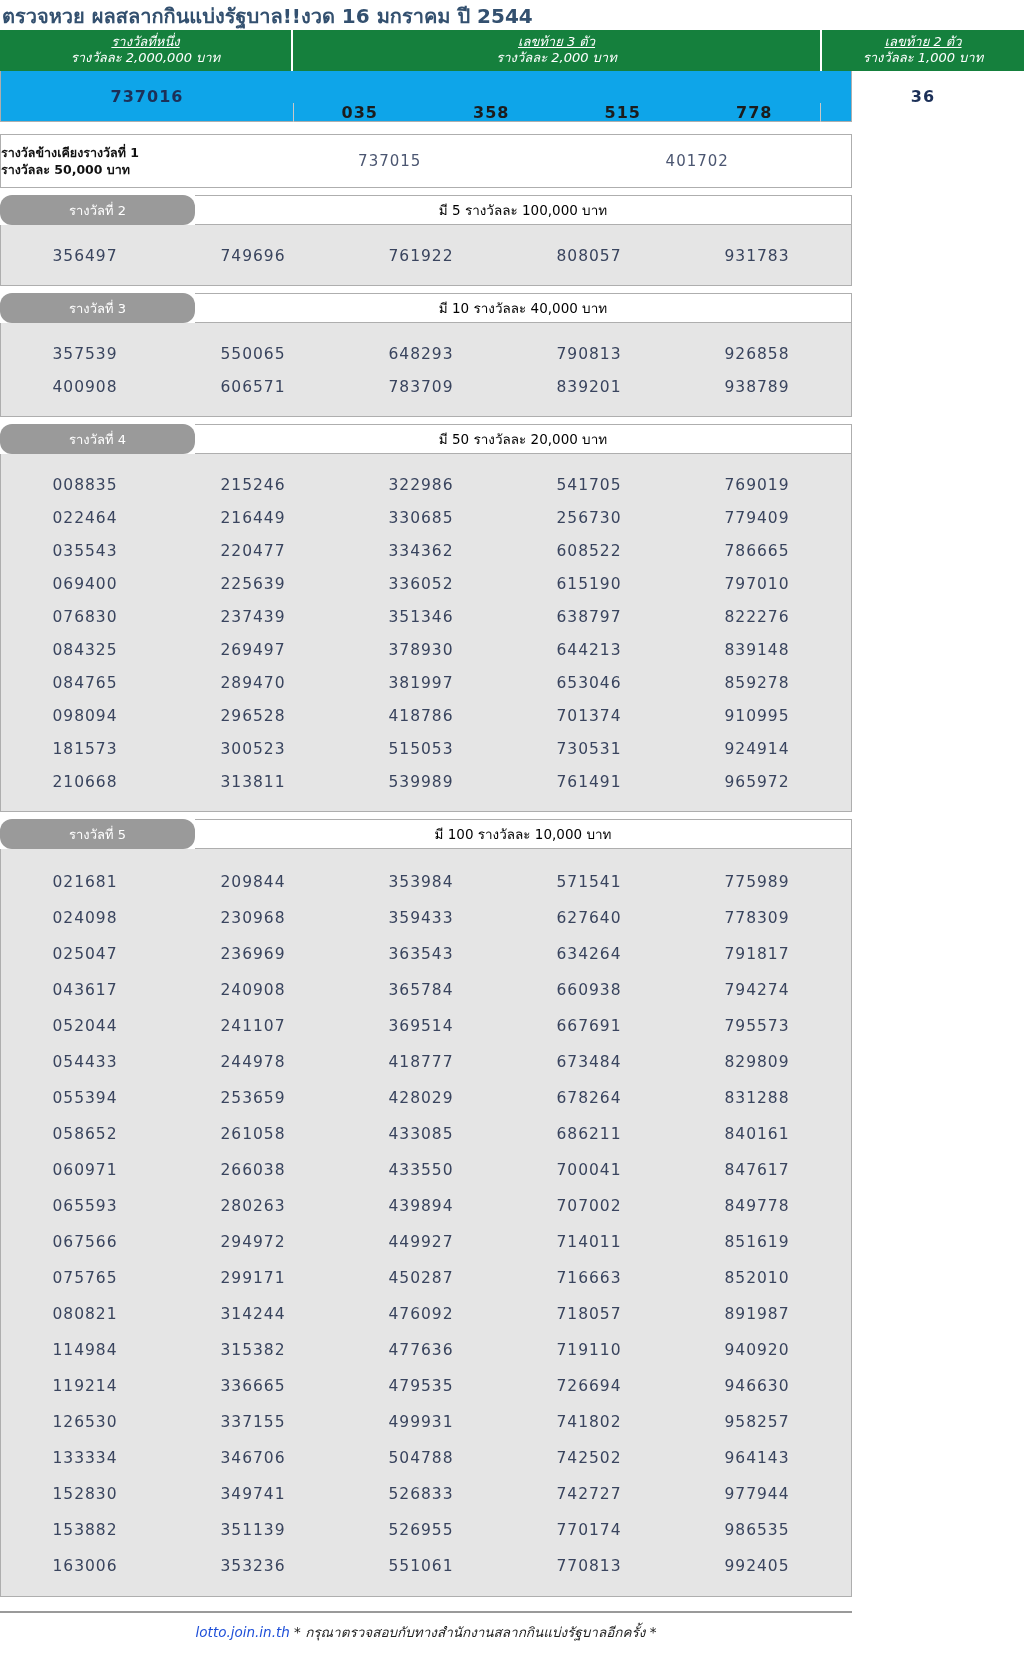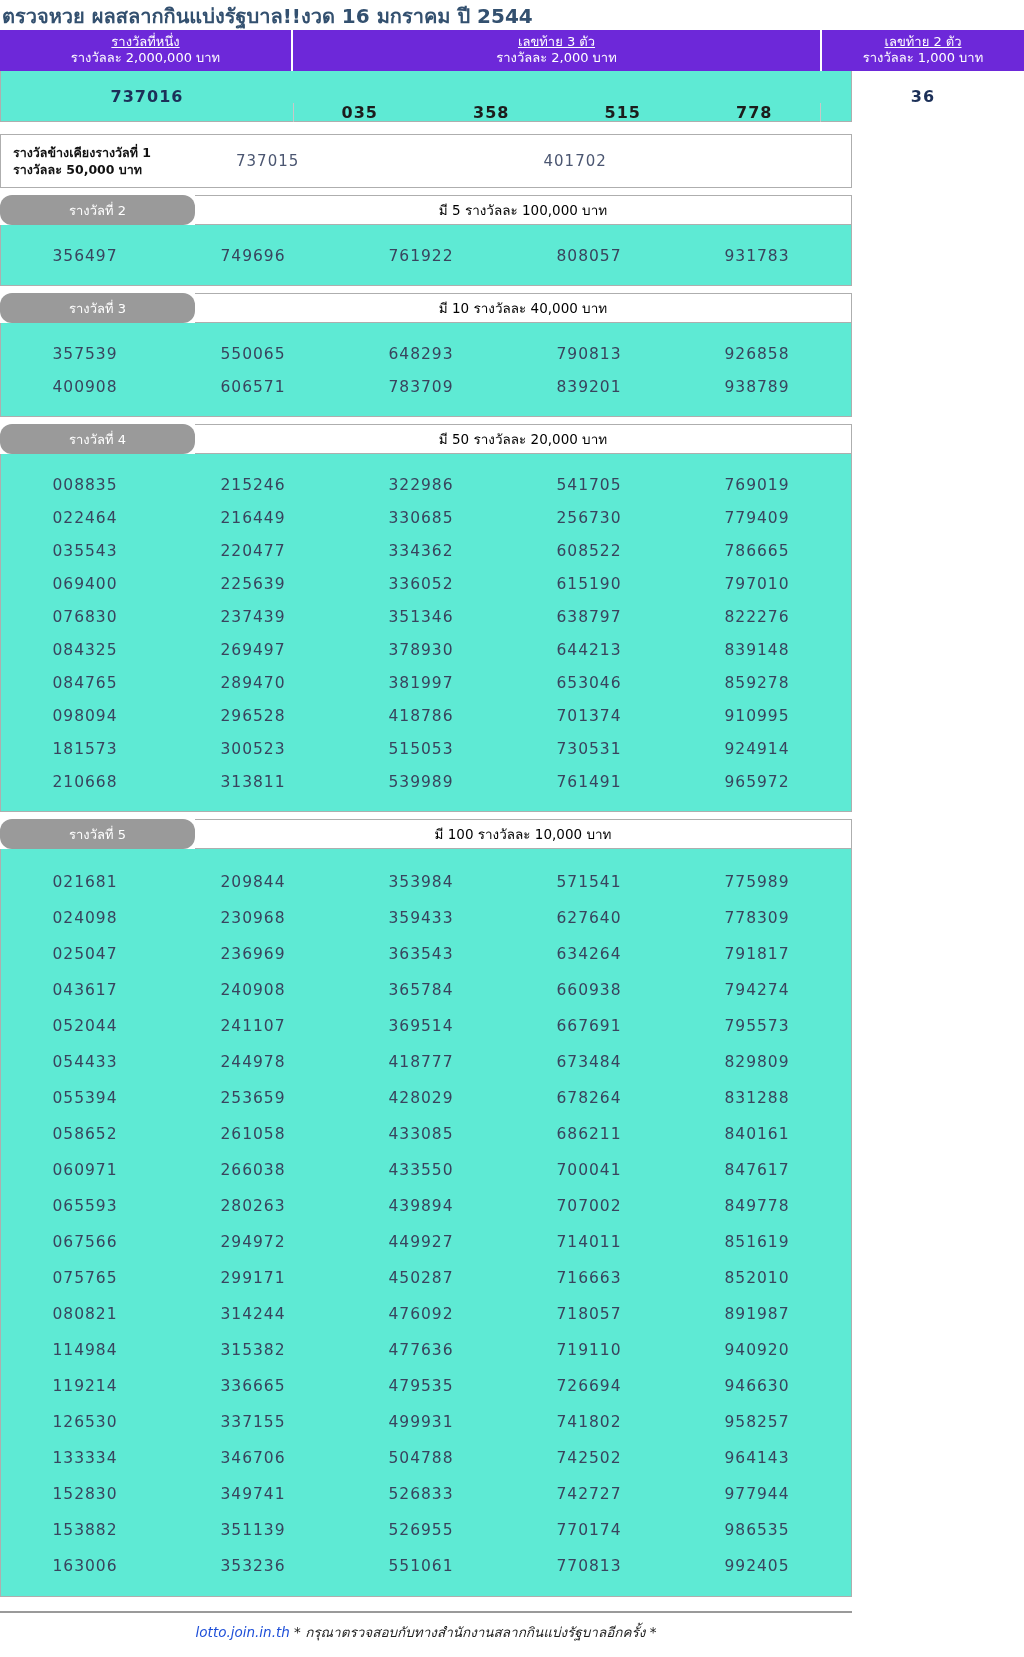--- a/index.html
+++ b/index.html
@@ -3,42 +3,42 @@
 <meta charset="utf-8">
 <style>
   html,body{margin:0;padding:0;background:#ffffff;}
   body{width:1024px;font-family:"DejaVu Sans","Liberation Sans",sans-serif;color:#222;}
   .page{width:852px;}
 
   .title{margin:0;padding:4px 2px 2px 2px;font-size:20px;line-height:24px;font-weight:bold;color:#33506f;}
 
   
   .top-head{display:grid;grid-template-columns:291px 527px 202px;column-gap:2px;background:#ffffff;}
-  .th-cell{background:#6d28d9;color:#ffffff;text-align:center;padding:4px 0 5px 0;}
+  .th-cell{background:#15803d;color:#ffffff;text-align:center;padding:4px 0 5px 0;font-style:italic;}
   .th-label{font-size:13px;line-height:16px;text-decoration:underline;}
   .th-sub{font-size:13px;line-height:16px;}
 
   
-  .top-values{display:grid;grid-template-columns:292px 528px 204px;border:1px solid #aeaeae;border-top:none;height:50px;background:#5eead4;}
+  .top-values{display:grid;grid-template-columns:292px 528px 204px;border:1px solid #aeaeae;border-top:none;height:50px;background:#0ea5e9;}
   .tv-cell{display:flex;align-items:center;justify-content:center;}
   .tv-cell.c2{display:grid;grid-template-columns:repeat(4,1fr);border-left:1px solid #c8c8c8;border-right:1px solid #c8c8c8;align-items:center;justify-items:center;margin-top:32px;}
   .navy{color:#1c3058;font-weight:bold;font-size:16px;letter-spacing:1px;}
   .tv-sub{color:#1c1c1c;font-weight:bold;font-size:16px;letter-spacing:1px;}
 
   
   .side-box{margin-top:12px;border:1px solid #aeaeae;display:grid;grid-template-columns:235px 1fr 1fr;min-height:52px;align-items:center;background:#fff;}
-  .side-label{padding-left:12px;font-size:12.5px;font-weight:bold;color:#111;line-height:17px;}
-  .side-val{text-align:left;font-size:15px;color:#4b5671;letter-spacing:1px;}
+  .side-label{padding-left:0;font-size:12.5px;font-weight:bold;color:#111;line-height:17px;}
+  .side-val{text-align:center;font-size:15px;color:#4b5671;letter-spacing:1px;}
 
   
   .section{margin-top:7px;}
   .band{display:flex;height:30px;}
   .band-label{width:195px;background:#9a9a9a;color:#ffffff;font-size:13px;display:flex;align-items:center;justify-content:center;border-radius:12px;}
   .band-desc{flex:1;background:#ffffff;border:1px solid #aeaeae;border-left:none;font-size:13.5px;color:#000000;display:flex;align-items:center;justify-content:center;}
-  .grid{border:1px solid #aeaeae;border-top:none;background:#5eead4;display:grid;grid-template-columns:repeat(5,1fr);padding:15px 10px 12px 0;}
+  .grid{border:1px solid #aeaeae;border-top:none;background:#e5e5e5;display:grid;grid-template-columns:repeat(5,1fr);padding:15px 10px 12px 0;}
   .num{text-align:center;font-size:15.5px;line-height:33px;color:#39445e;letter-spacing:1px;}
   .grid.tall .num{line-height:36px;}
 
   
   .footer{margin-top:14px;border-top:2px solid #9a9a9a;padding:8px 0 10px 0;text-align:center;font-size:13.5px;font-style:italic;color:#1e1e1e;}
   .footer .site{color:#1d4ed8;cursor:pointer;}
 </style>
 </head>
 <body>
 

